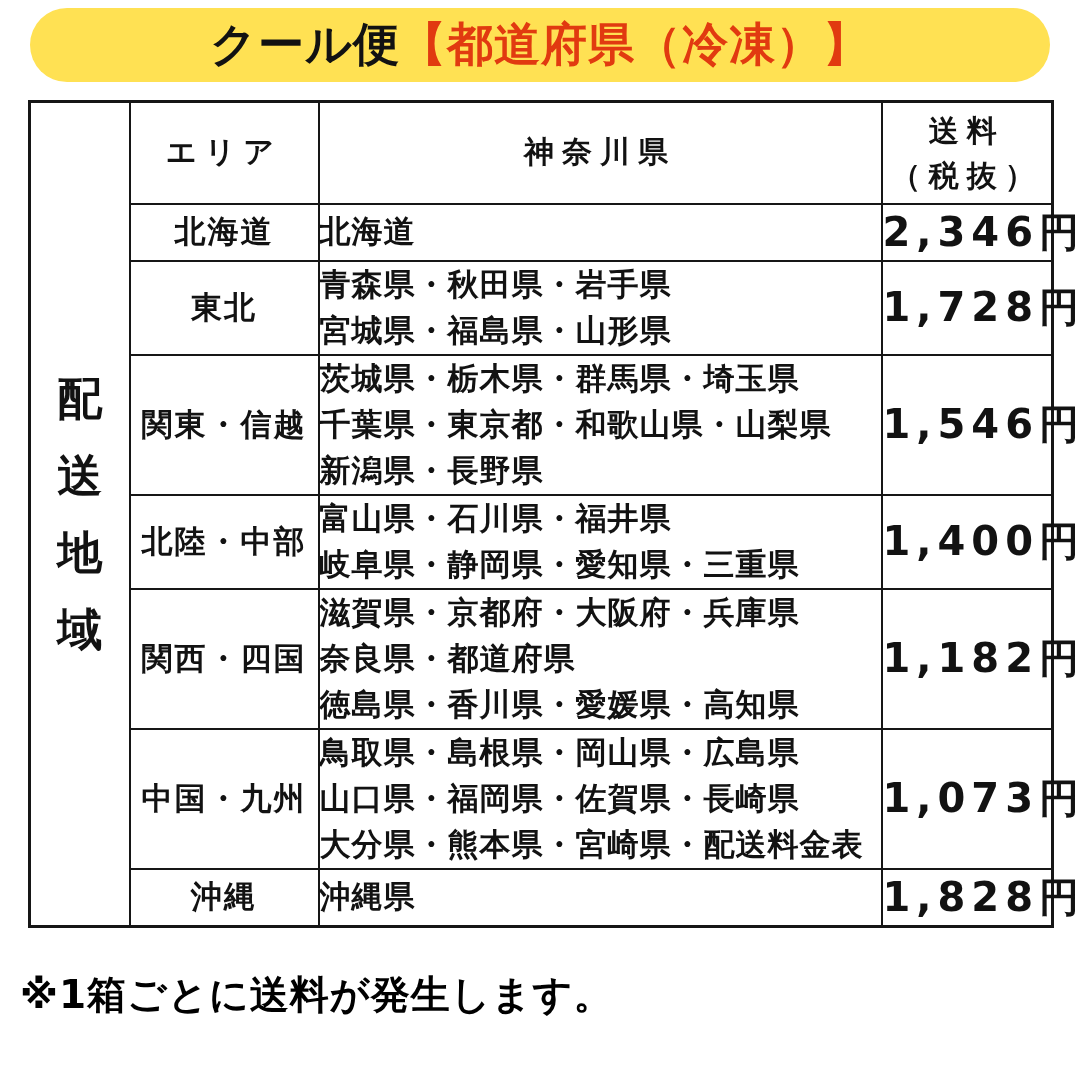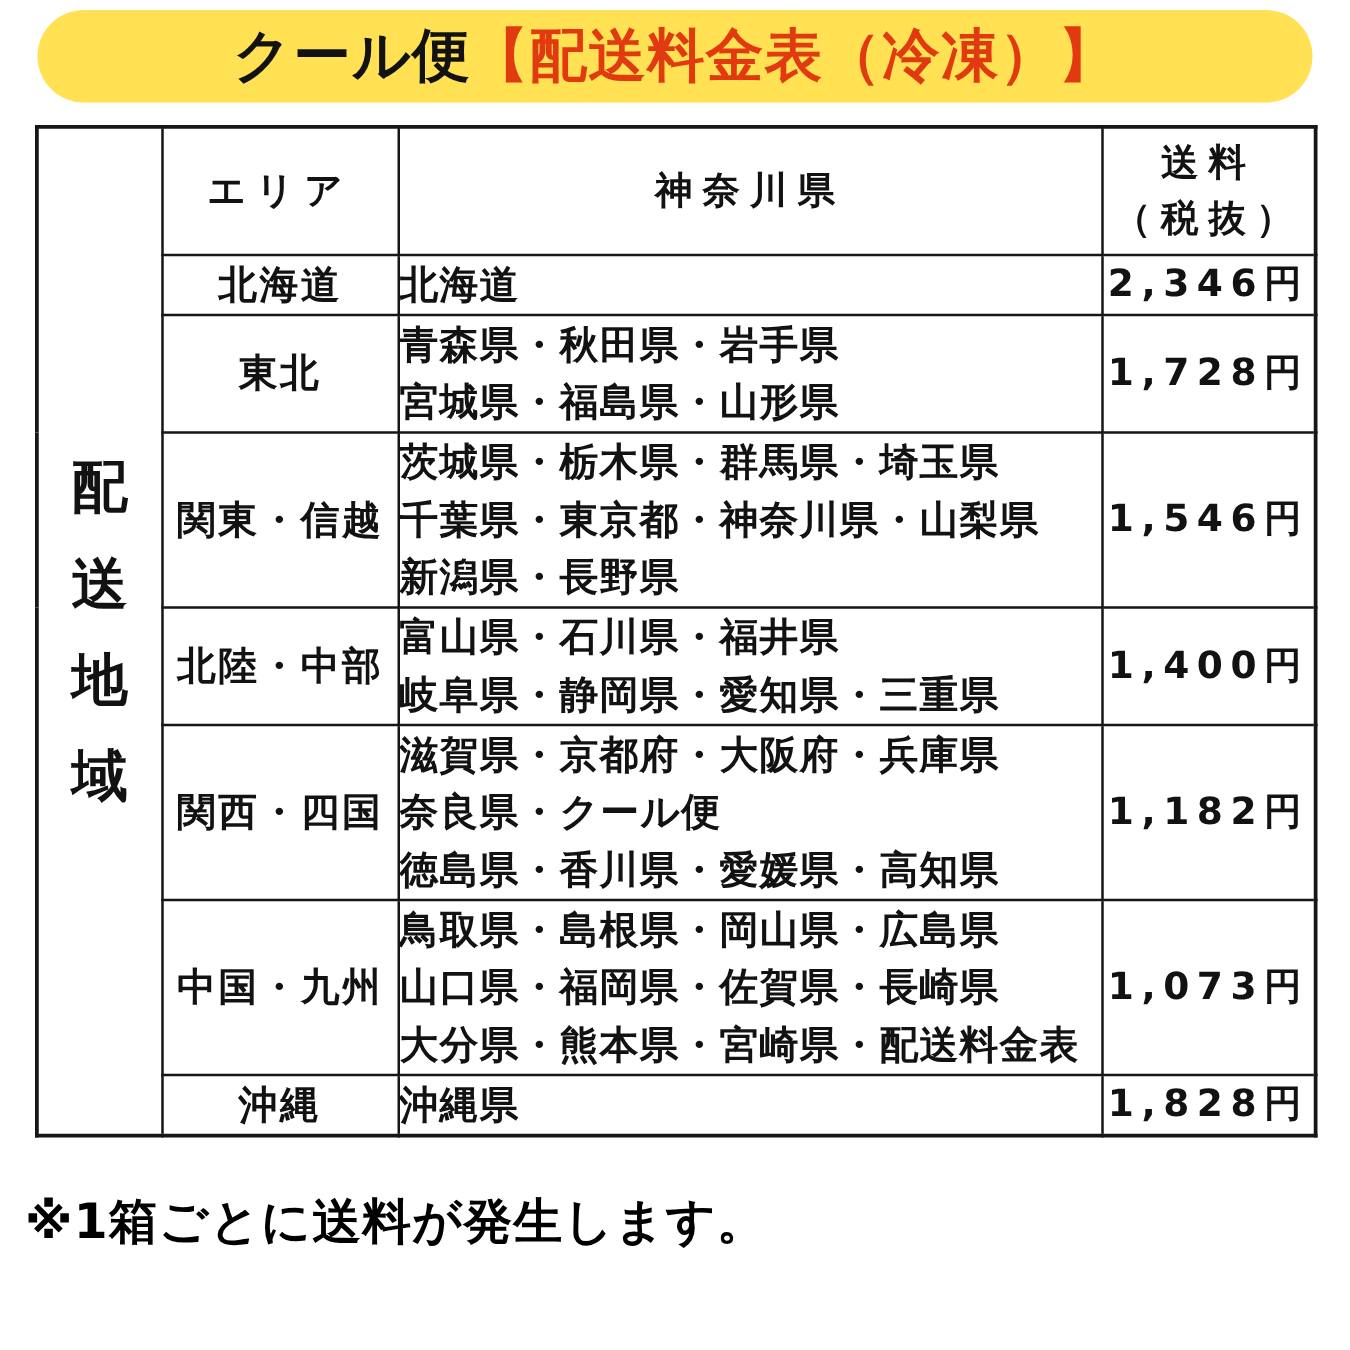--- a/index.html
+++ b/index.html
@@ -74,39 +74,39 @@
     height: 46px;
     display: flex;
     align-items: center;
     font-size: 31px;
     letter-spacing: 1px;
     white-space: nowrap;
   }
   .fee-cell {
     width: 171px;
     text-align: center;
-    font-size: 30px;
+    font-size: 40px;
     letter-spacing: 6px;
     white-space: nowrap;
   }
   
   .footnote {
     margin: 40px 0 0 20px;
     font-size: 39px;
     letter-spacing: 1px;
     color: #000000;
   }
 </style>
 </head>
 <body>
 
 <div class="page">
 
   <div class="banner">
-    <span><span>クール便</span><span class="accent">【配送料金表（冷凍）】</span></span>
+    <span><span>クール便</span><span class="accent">【都道府県（冷凍）】</span></span>
   </div>
 
   <table class="fee-table">
     <colgroup>
       <col style="width:100px">
       <col style="width:189px">
       <col style="width:563px">
       <col style="width:171px">
     </colgroup>
     <tbody id="fee-table-body">
@@ -138,38 +138,38 @@
           <td class="pref-cell">
             <div class="pref-line">青森県・秋田県・岩手県</div>
             <div class="pref-line">宮城県・福島県・山形県</div>
           </td>
           <td class="fee-cell">1,728円</td>
         </tr>
         <tr class="data-row">
           <td class="area-cell">関東・信越</td>
           <td class="pref-cell">
             <div class="pref-line">茨城県・栃木県・群馬県・埼玉県</div>
-            <div class="pref-line">千葉県・東京都・神奈川県・山梨県</div>
+            <div class="pref-line">千葉県・東京都・和歌山県・山梨県</div>
             <div class="pref-line">新潟県・長野県</div>
           </td>
           <td class="fee-cell">1,546円</td>
         </tr>
         <tr class="data-row">
           <td class="area-cell">北陸・中部</td>
           <td class="pref-cell">
             <div class="pref-line">富山県・石川県・福井県</div>
             <div class="pref-line">岐阜県・静岡県・愛知県・三重県</div>
           </td>
           <td class="fee-cell">1,400円</td>
         </tr>
         <tr class="data-row">
           <td class="area-cell">関西・四国</td>
           <td class="pref-cell">
             <div class="pref-line">滋賀県・京都府・大阪府・兵庫県</div>
-            <div class="pref-line">奈良県・クール便</div>
+            <div class="pref-line">奈良県・都道府県</div>
             <div class="pref-line">徳島県・香川県・愛媛県・高知県</div>
           </td>
           <td class="fee-cell">1,182円</td>
         </tr>
         <tr class="data-row">
           <td class="area-cell">中国・九州</td>
           <td class="pref-cell">
             <div class="pref-line">鳥取県・島根県・岡山県・広島県</div>
             <div class="pref-line">山口県・福岡県・佐賀県・長崎県</div>
             <div class="pref-line">大分県・熊本県・宮崎県・配送料金表</div>

